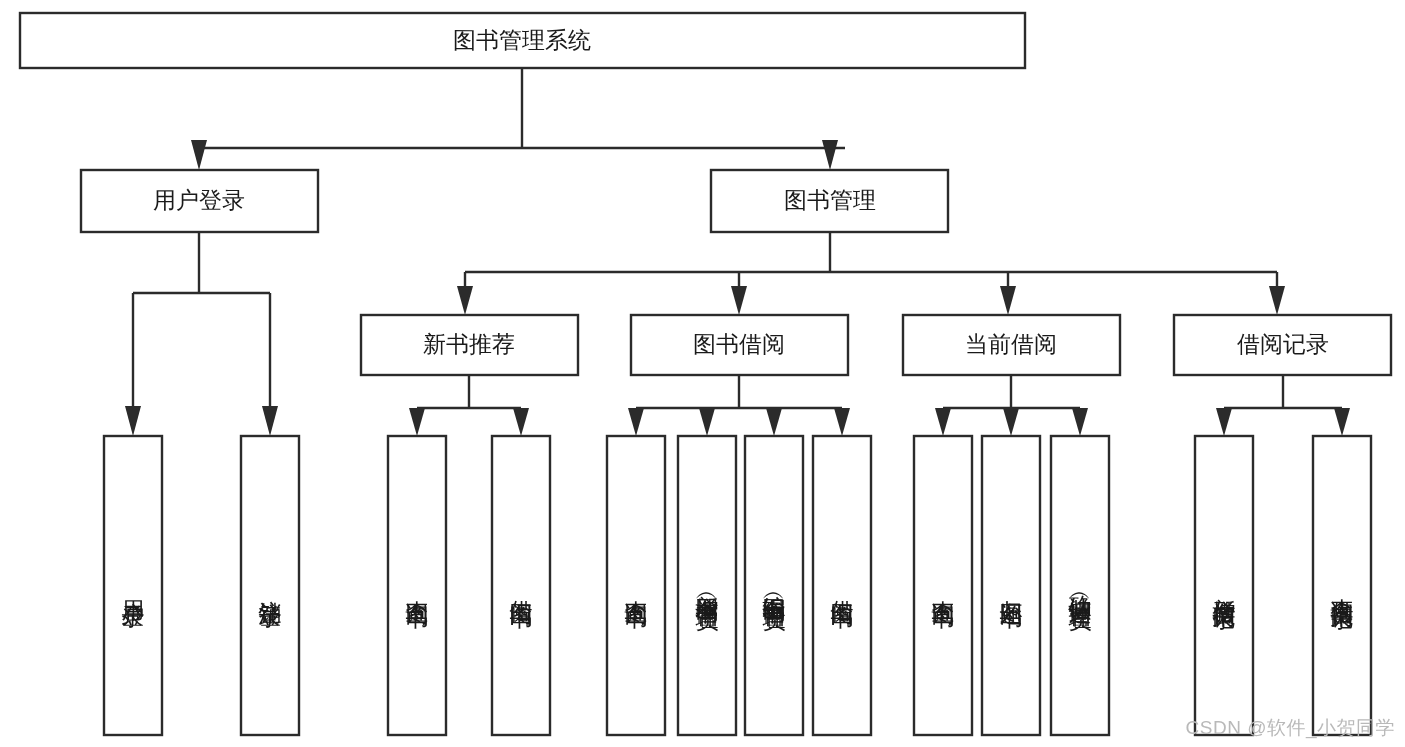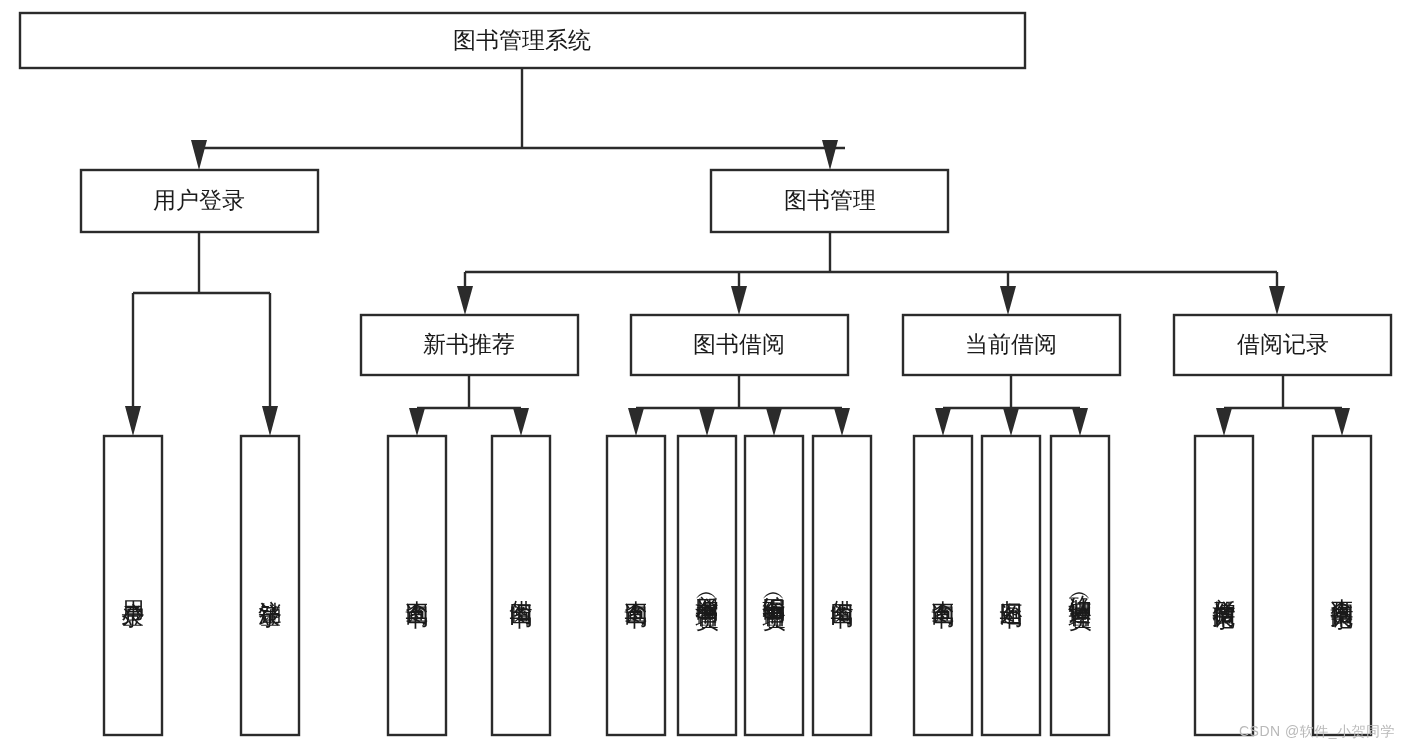--- a/index.html
+++ b/index.html
@@ -61,21 +61,21 @@
     align-items: center;
     justify-content: center;
     white-space: nowrap;
     pointer-events: none;
   }
   .watermark {
     position: absolute;
     right: 10px;
     bottom: 6px;
     font-family: "Liberation Sans", "DejaVu Sans", sans-serif;
-    font-size: 14px;
+    font-size: 19px;
     color: #b9b9b9;
     letter-spacing: 0.5px;
     white-space: nowrap;
   }
 </style>
 </head>
 <body>
 
 <div id="diagram-root">
 

